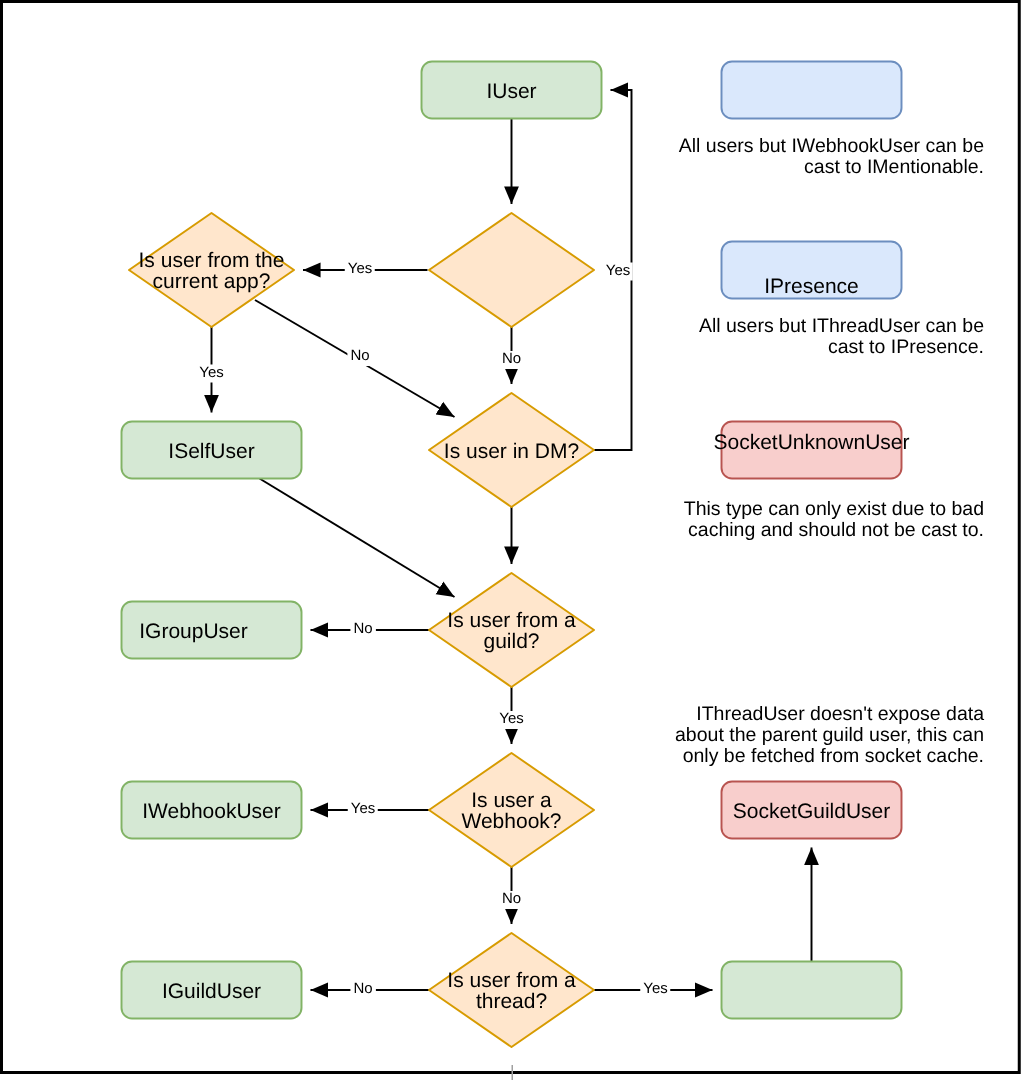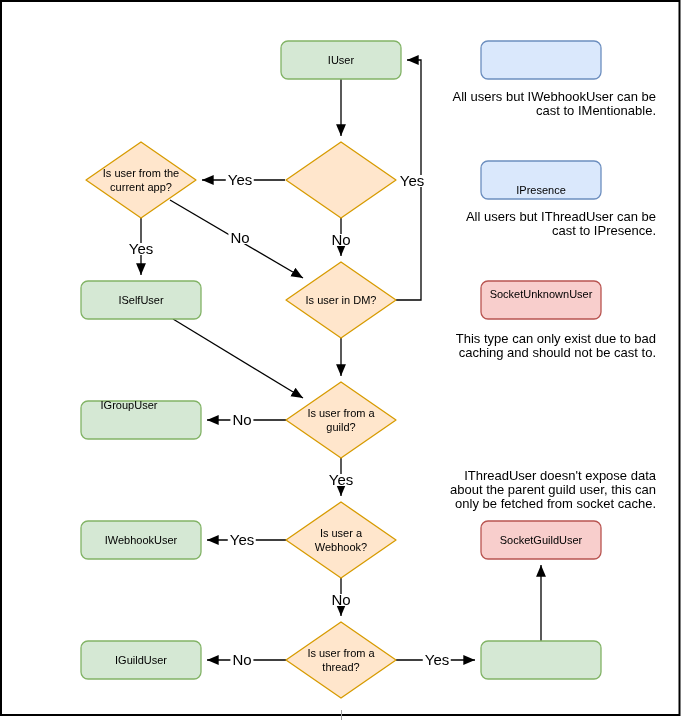--- a/index.html
+++ b/index.html
@@ -9,35 +9,35 @@
     background:#ffffff;
     font-family:"Liberation Sans", sans-serif;
     color:#000;
     overflow:hidden;
   }
   svg.layer { position:absolute; left:0; top:0; }
   .node-label {
     position:absolute;
     display:flex; align-items:center; justify-content:center;
     text-align:center;
-    font-size:11px; line-height:14px;
+    font-size:14px; line-height:14px;
     white-space:pre-line;
     pointer-events:none;
   }
   .note {
     position:absolute;
     text-align:right;
     font-size:13px; line-height:14px;
     white-space:pre-line;
   }
   .edge-label {
     position:absolute;
     transform:translate(-50%,-50%);
     background:#ffffff;
-    font-size:15px; line-height:12px;
+    font-size:10px; line-height:12px;
     padding:0 2px;
   }
 </style>
 </head>
 <body>
 
 <div class="canvas">
 
   <svg class="layer" width="682" height="722" viewBox="0 0 682 722">
     <defs>
@@ -87,21 +87,21 @@
       <polygon points="341,382 396,420 341,458 286,420"></polygon>
       <polygon points="341,502 396,540 341,578 286,540"></polygon>
       <polygon points="341,622 396,660 341,698 286,660"></polygon>
     </g>
   </svg>
 
   <div class="node-label" style="left:281px;top:41px;width:120px;height:38px">IUser</div>
   <div class="node-label" style="left:481px;top:171px;width:120px;height:38px">IPresence</div>
   <div class="node-label" style="left:481px;top:281px;width:120px;height:26px">SocketUnknownUser</div>
   <div class="node-label" style="left:81px;top:281px;width:120px;height:38px">ISelfUser</div>
-  <div class="node-label" style="left:81px;top:386px;width:96px;height:38px">IGroupUser</div>
+  <div class="node-label" style="left:81px;top:401px;width:96px;height:38px">IGroupUser</div>
   <div class="node-label" style="left:81px;top:521px;width:120px;height:38px">IWebhookUser</div>
   <div class="node-label" style="left:481px;top:521px;width:120px;height:38px">SocketGuildUser</div>
   <div class="node-label" style="left:81px;top:641px;width:120px;height:38px">IGuildUser</div>
 
   <div class="node-label" style="left:91px;top:142px;width:100px;height:76px">Is user from the
 current app?</div>
   <div class="node-label" style="left:291px;top:262px;width:100px;height:76px">Is user in DM?</div>
   <div class="node-label" style="left:291px;top:382px;width:100px;height:76px">Is user from a
 guild?</div>
   <div class="node-label" style="left:291px;top:502px;width:100px;height:76px">Is user a

